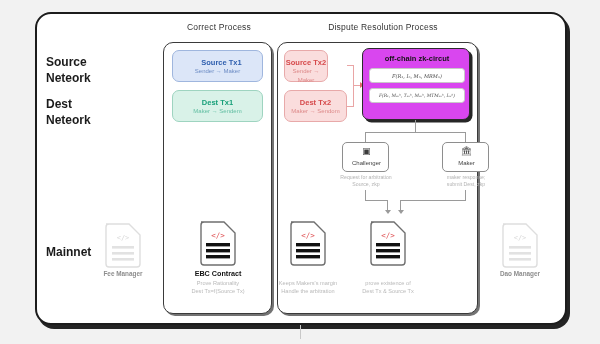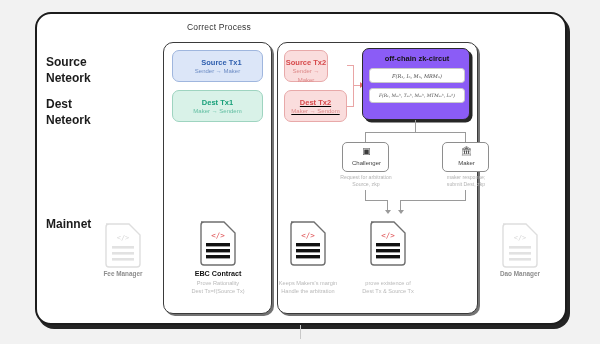--- a/index.html
+++ b/index.html
@@ -32,21 +32,21 @@
   #title-dispute{left:288px;top:22px;width:190px;}
 
   
   .row-label{
     position:absolute;left:46px;
     font-size:12px;font-weight:bold;color:#1b1b1b;
     line-height:16px;white-space:pre-line;
   }
   #lbl-source{top:54px;}
   #lbl-dest{top:96px;}
-  #lbl-mainnet{top:216px;}
+  #lbl-mainnet{top:244px;}
 
   
   .panel{
     position:absolute;
     border:1.6px solid #3a3a3a;
     border-radius:10px;
     background:#fff;
     box-shadow:2px 2px 0 rgba(0,0,0,.55);
     box-sizing:border-box;
   }
@@ -73,41 +73,41 @@
     background:#d9f2e8;border:1.3px solid #9ed4c0;}
   #dest-tx1 .t1{color:#18a07a;}
   #dest-tx1 .t2{color:#63bfa3;}
 
   #src-tx2{left:284px;top:50px;width:44px;height:32px;
     background:#fadddd;border:1.3px solid #e8a9a9;}
   #src-tx2 .t1{color:#d6494b;}
   #src-tx2 .t2{color:#dd8a8a;}
 
   #dest-tx2{left:284px;top:90px;width:63px;height:32px;
-    background:#fadddd;border:1.3px solid #e8a9a9;text-decoration:underline;}
+    background:#fadddd;border:1.3px solid #e8a9a9;}
   #dest-tx2 .t1{color:#d6494b;}
   #dest-tx2 .t2{color:#dd8a8a;}
 
   
   .rc{position:absolute;background:#e9a5a5;}
   #rc-v{left:353px;top:65px;width:1.2px;height:42px;}
   #rc-h1{left:347px;top:65px;width:7px;height:1.2px;}
   #rc-h2{left:347px;top:106px;width:7px;height:1.2px;}
   #rc-h3{left:353px;top:85px;width:8px;height:1.2px;}
   #rc-arrow{
     left:360px;top:81.5px;width:0;height:0;
     background:transparent;
     border-top:3px solid transparent;border-bottom:3px solid transparent;
     border-left:4px solid #e06a6a;
   }
 
   
   #zk-box{
     position:absolute;left:362px;top:48px;width:108px;height:72px;
-    background:#8b5cf6;border:1.7px solid #2b2b2b;border-radius:7px;
+    background:#d946ef;border:1.7px solid #2b2b2b;border-radius:7px;
     box-shadow:2.5px 2.5px 0 rgba(0,0,0,.85);
     box-sizing:border-box;
   }
   #zk-title{
     position:absolute;left:0;top:5px;width:108px;text-align:center;
     font-size:7.5px;font-weight:bold;color:#151515;
   }
   .formula{
     position:absolute;left:6px;width:96px;height:15px;
     border:1px solid #c9c9c9;border-radius:3.5px;background:#fff;
@@ -195,20 +195,21 @@
   #bottom-stem{position:absolute;left:300px;top:325px;width:1px;height:14px;background:#c8c8c8;}
 </style>
 </head>
 <body>
 
 <div id="stage">
 
   <div class="frame"></div>
 
   <div class="col-title" id="title-correct">Correct Process</div>
+  <div class="col-title" id="title-dispute">Dispute Resolution Process</div>
 
   <div class="row-label" id="lbl-source">Source
 Neteork</div>
   <div class="row-label" id="lbl-dest">Dest
 Neteork</div>
   <div class="row-label" id="lbl-mainnet">Mainnet</div>
 
   <div class="panel" id="panel-correct"></div>
   <div class="panel" id="panel-dispute"></div>
 

